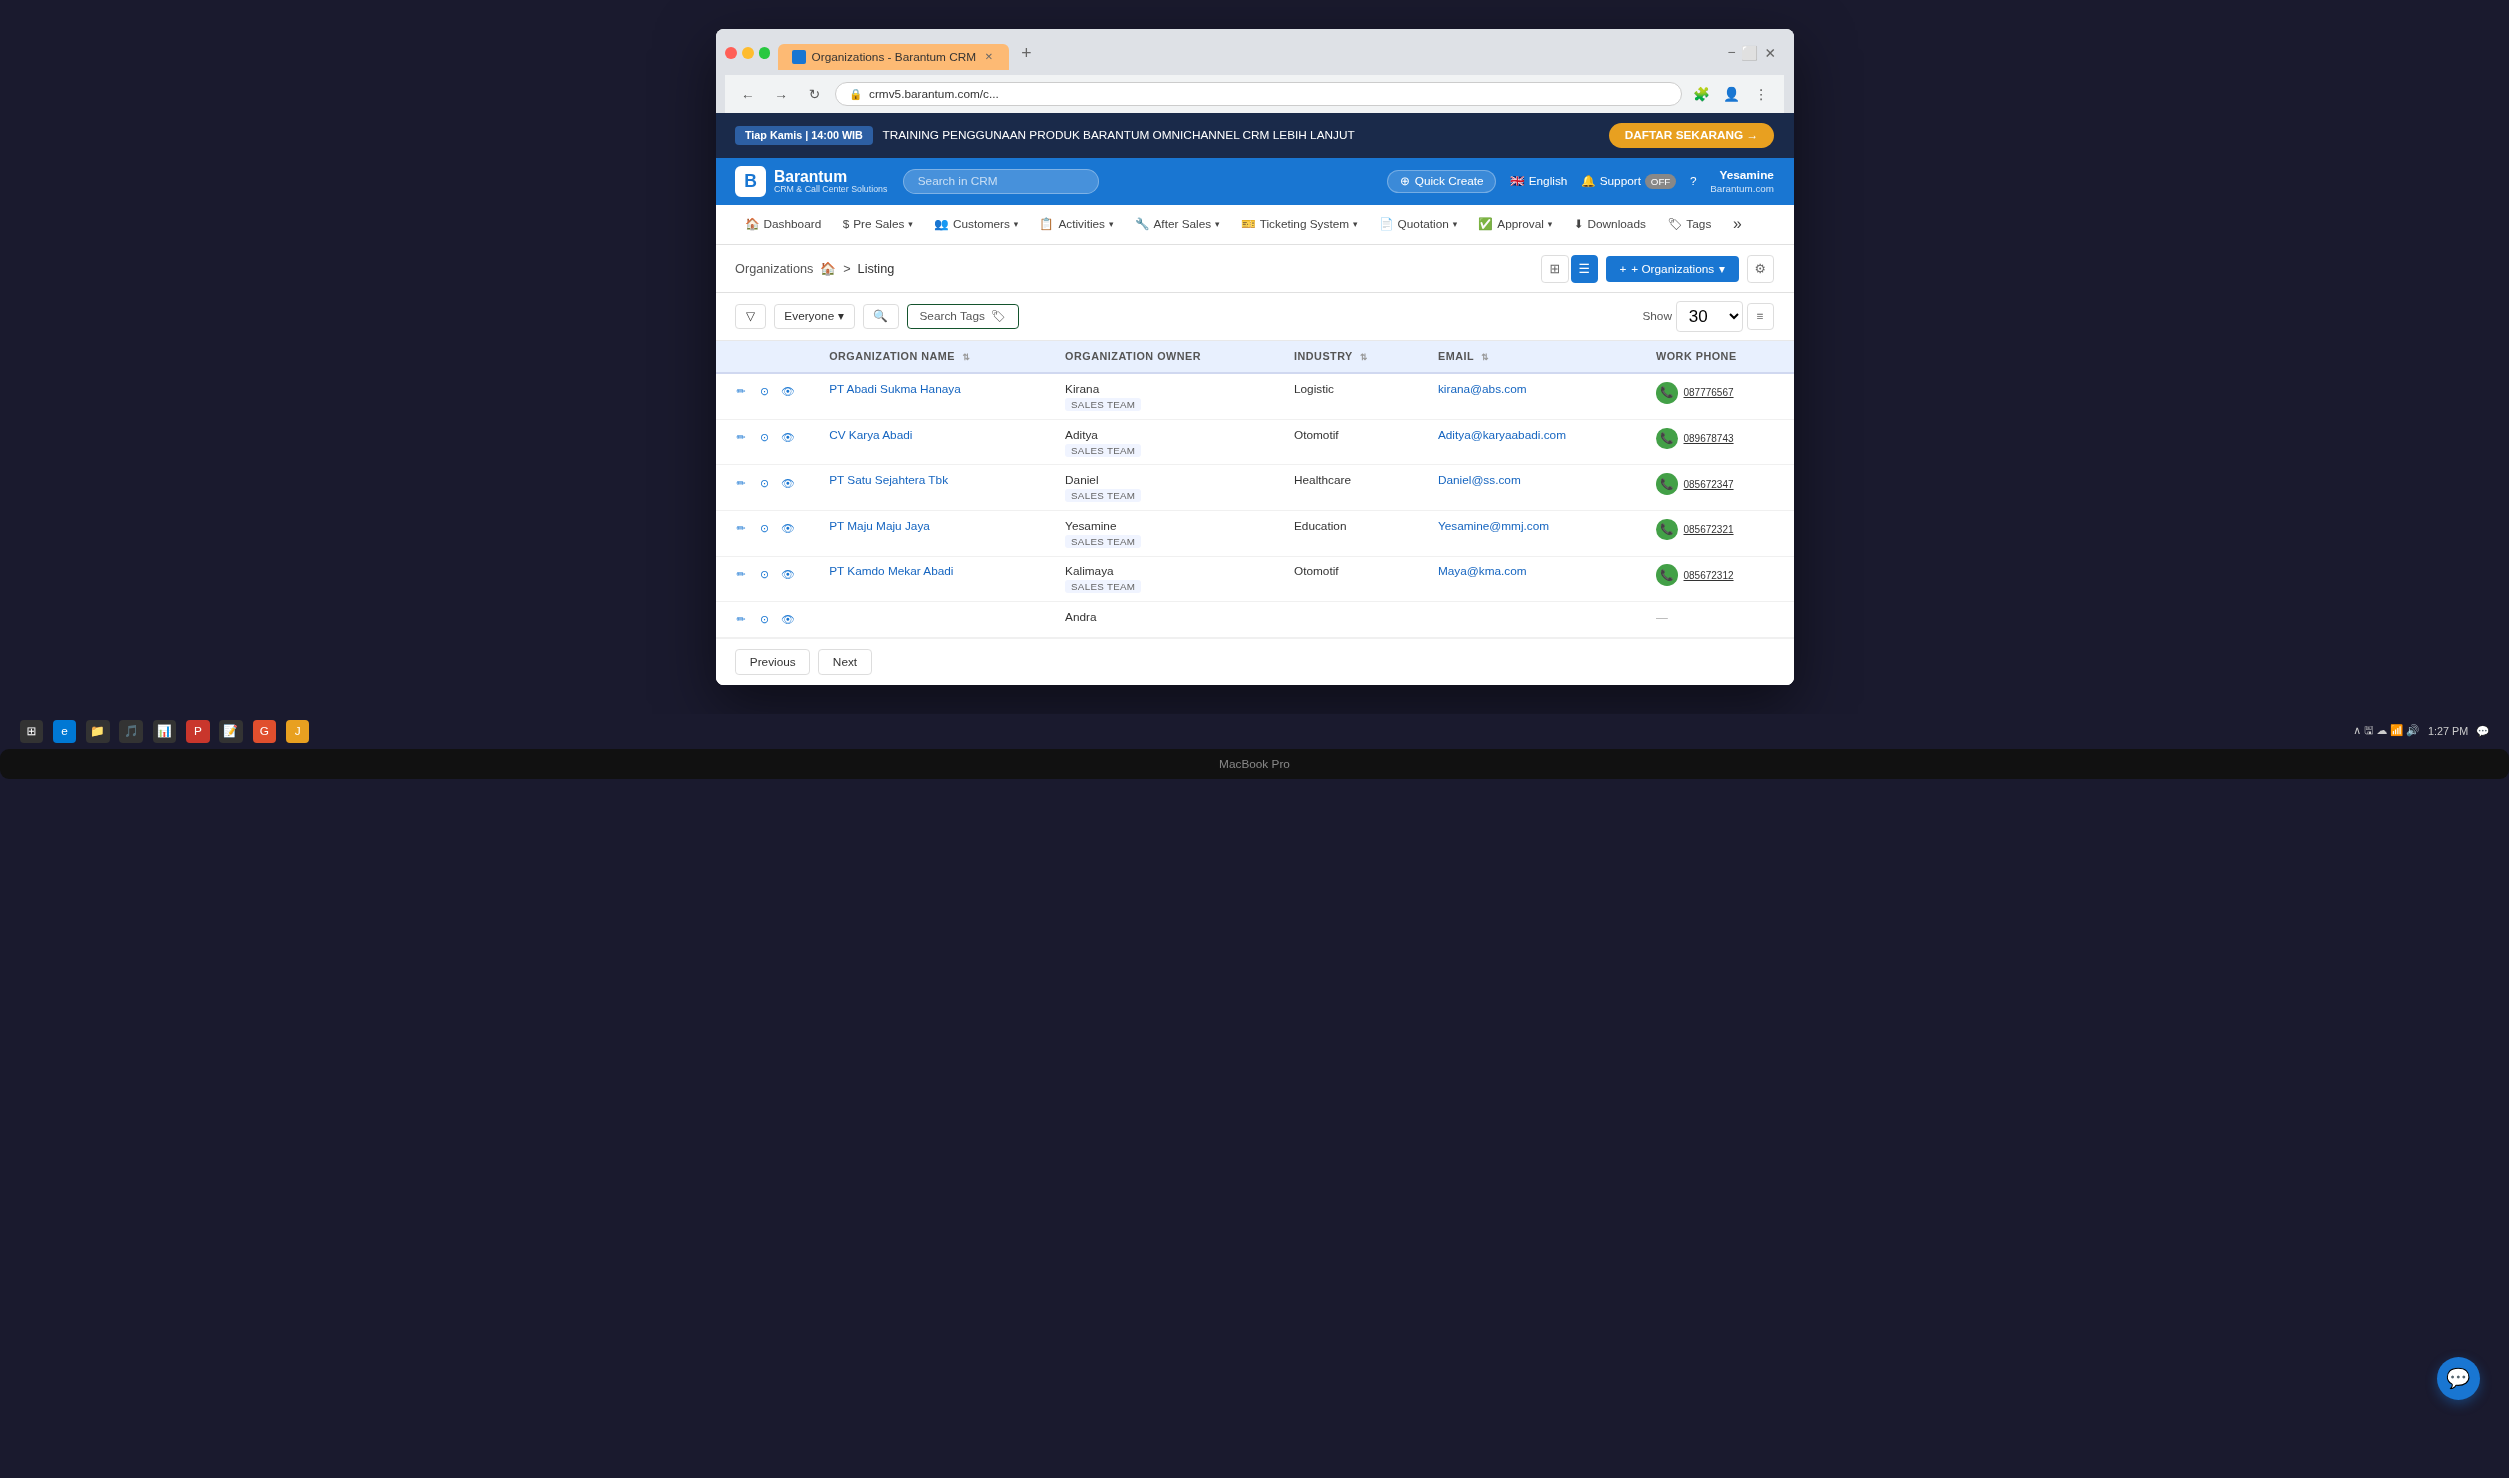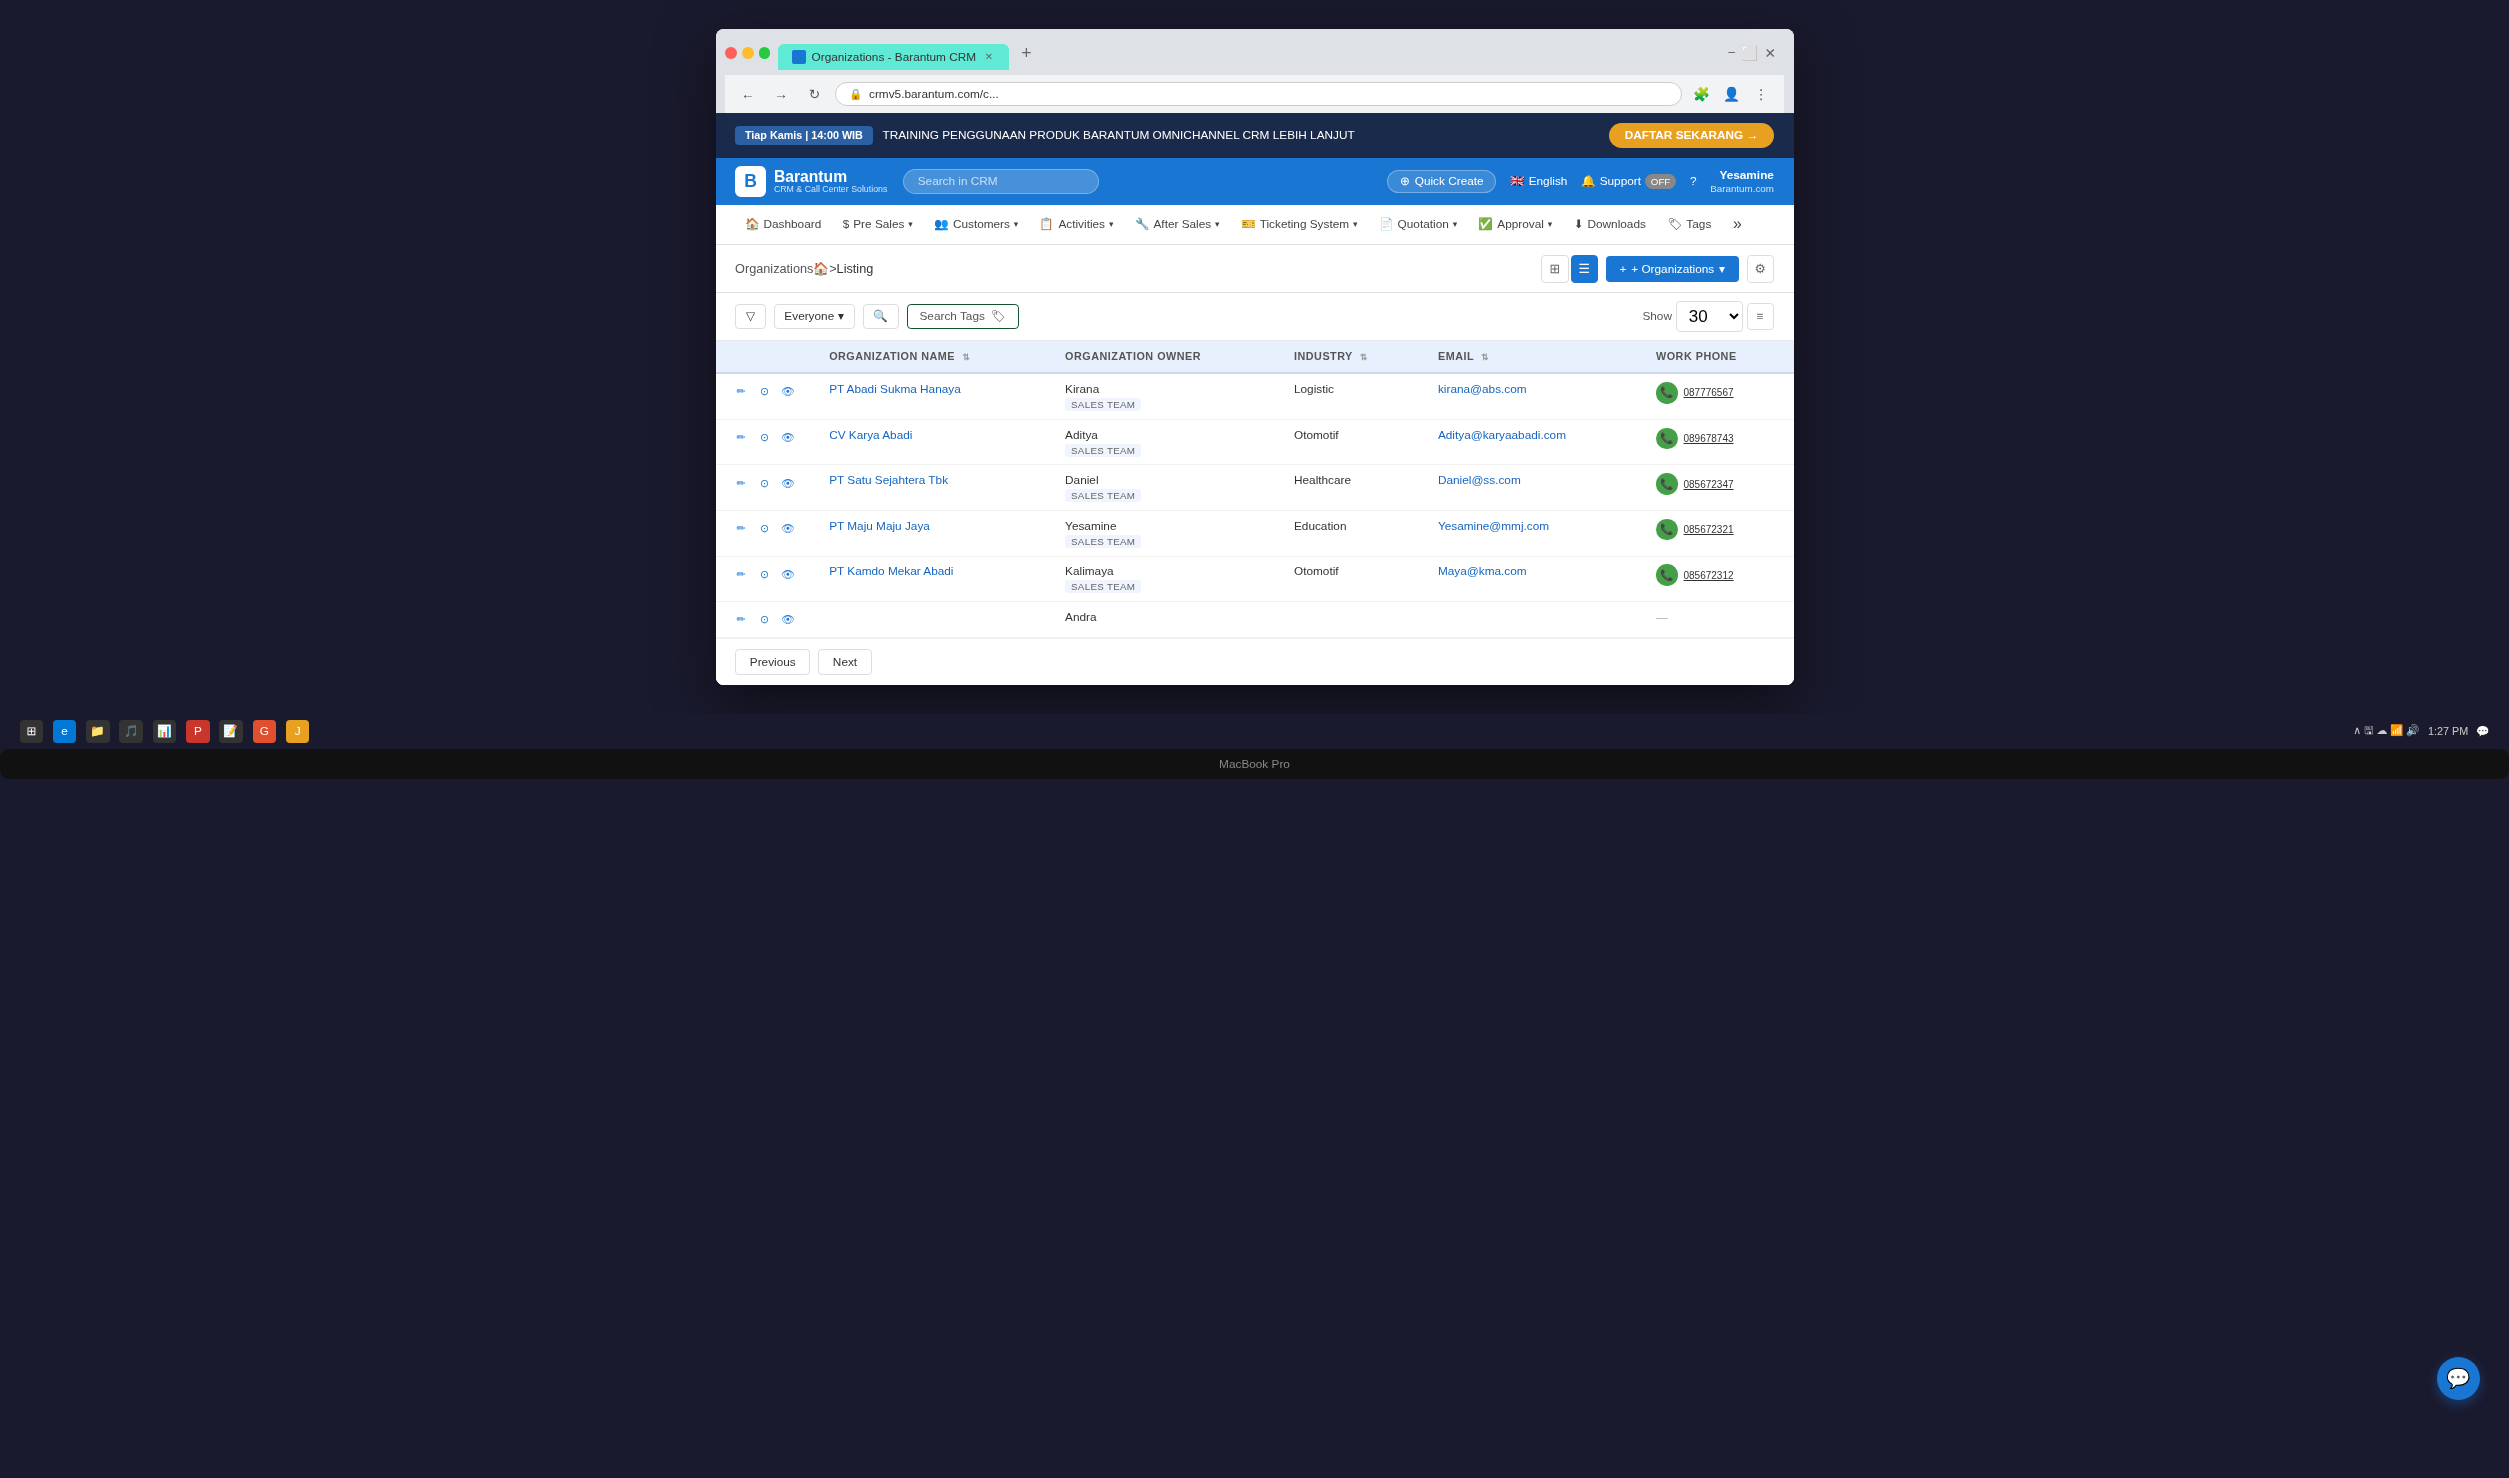--- a/index.html
+++ b/index.html
@@ -30,21 +30,21 @@
       gap: 4.9px;
       align-items: center;
     }
     .browser-dot { width: 11.8px; height: 11.8px; border-radius: 50%; }
     .browser-tab-bar {
       display: flex;
       align-items: flex-end;
       gap: 2px;
     }
     .browser-tab {
-      background: #5eead4;
+      background: #fdba74;
       padding: 5.9px 13.7px;
       border-radius: 5.9px 5.9px 0 0;
       font-size: 11.8px;
       display: flex;
       align-items: center;
       gap: 5.9px;
       color: #333;
     }
     .browser-tab .favicon {
       width: 13.7px; height: 13.7px;
@@ -233,21 +233,21 @@
       background: #fff;
       padding: 9.8px 19.6px;
       display: flex;
       align-items: center;
       justify-content: space-between;
       border-bottom: 1px solid #e0e0e0;
     }
     .breadcrumb {
       display: flex;
       align-items: center;
-      gap: 0;
+      gap: 7px;
       font-size: 12.7px;
       color: #555;
       justify-content: center;
     }
     .breadcrumb .current { color: #333; font-weight: 500; }
     .breadcrumb-actions { display: flex; align-items: center; gap: 7.8px; }
     .view-toggle { display: flex; gap: 2px; }
     .view-btn {
       width: 27.4px; height: 27.4px;
       display: flex; align-items: center; justify-content: center;

